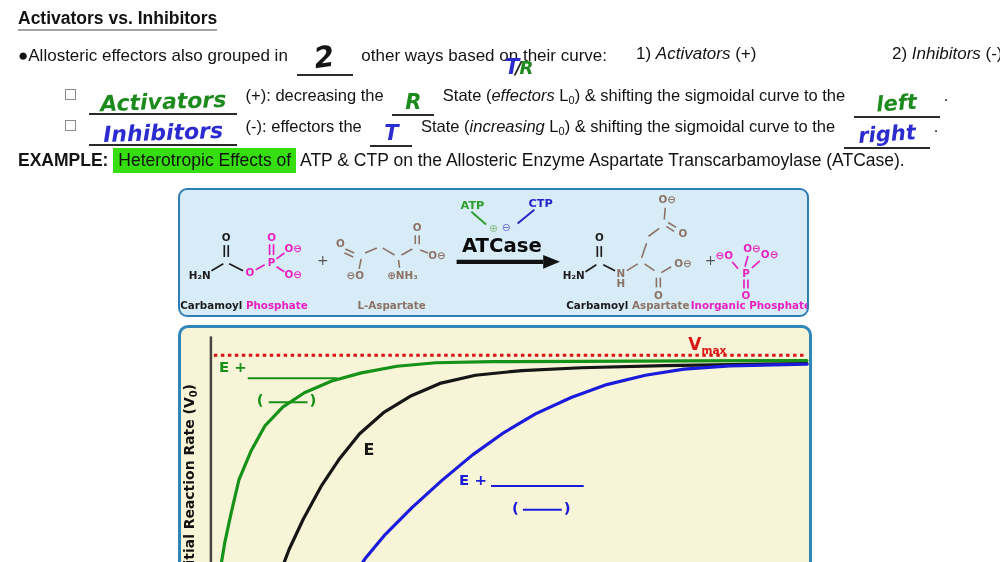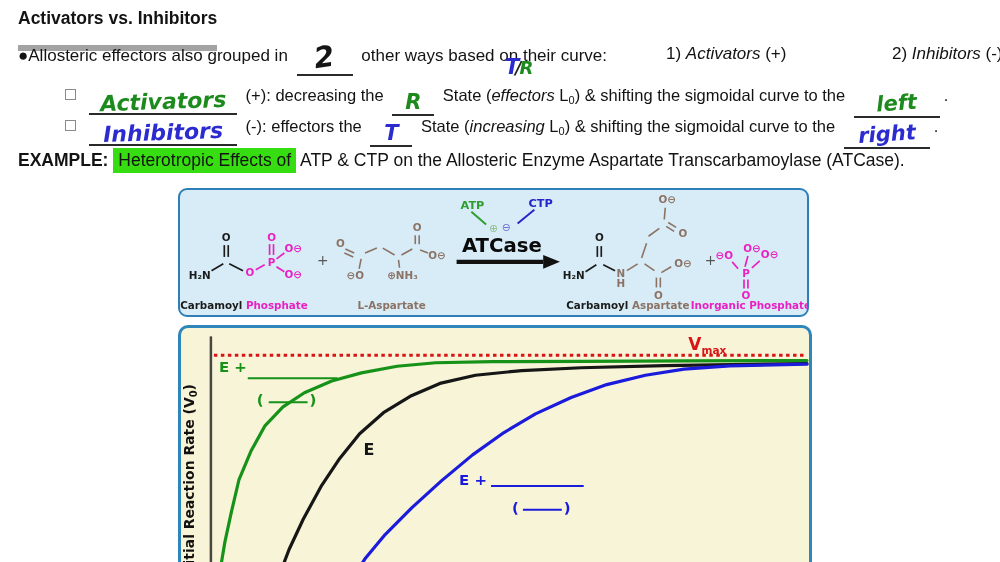--- a/index.html
+++ b/index.html
@@ -3,25 +3,25 @@
 <meta charset="utf-8">
 <style>
   html,body { margin:0; padding:0; }
   body {
     width:1000px; height:562px; overflow:hidden; position:relative;
     background:#ffffff; font-family:"Liberation Sans", sans-serif; color:#111;
   }
   .page { position:absolute; inset:0; overflow:hidden; }
   .row { position:absolute; white-space:nowrap; font-size:17px; color:#131313; }
   .title-row { left:18px; top:8px; }
-  .title-text { font-weight:bold; font-size:17.5px; border-bottom:6px solid #a3a3a3; padding-bottom:16px; display:inline-block; }
+  .title-text { font-weight:bold; font-size:17.5px; border-bottom:2px solid #a3a3a3; padding-bottom:0; display:inline-block; }
   .line1 { left:0; top:44px; width:1000px; }
   .line1-flow { margin-left:18px; }
   .abs-item { position:absolute; top:0; }
-  .item1 { left:666px;text-align:center; } .item2 { left:892px; }
+  .item1 { left:636px;text-align:center; } .item2 { left:892px; }
   .sub-row { font-size:16.5px; }
   .sub1 { left:65px; top:86px; } .sub2 { left:65px; top:117px; }
   .example-row { left:18px; top:150px; font-size:17.5px;text-align:center; }
   .example-label { font-weight:bold; }
   .hl { background:#36dd10; padding:2px 5px 3px 5px; }
   .cbox { display:inline-block; width:9px; height:9px; border:1.5px solid #8a8a8a; margin-right:9px; vertical-align:1px; }
   .hand { font-family:"DejaVu Sans", sans-serif; font-style:italic; font-weight:600; display:inline-block; }
   .green { color:#1d8a1d; } .blue { color:#2b2bd0; } .ink { color:#151515; }
   .blank { display:inline-block; border-bottom:2px solid #2a2a2a; text-align:center; margin:0 4px; position:relative; }
   .blank-2 { width:56px; height:30px; vertical-align:-6px; }

